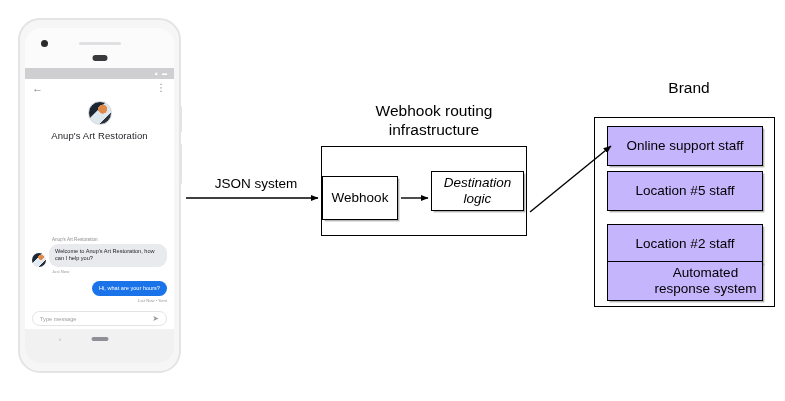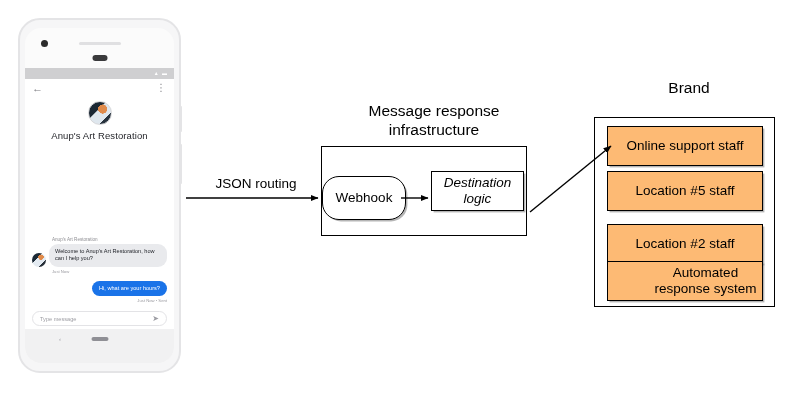--- a/index.html
+++ b/index.html
@@ -307,23 +307,22 @@
     justify-content: center;
     text-align: center;
     font-size: 13.5px;
     line-height: 16px;
     color: #000000;
     box-shadow: 2px 2px 0 -0.6px rgba(120,120,120,0.55);
   }
   .node-webhook {
     left: 322px;
     top: 176px;
-    width: 84px;
+    width: 76px;
     height: 44px;
-    border-radius: 17px;
   }
   .node-destination {
     left: 431px;
     top: 171px;
     width: 93px;
     height: 40px;
     font-style: italic;
   }
 
   
@@ -341,21 +340,21 @@
     border: 1.6px solid #000000;
     box-sizing: border-box;
     background: #ffffff;
   }
   .brand-item {
     position: absolute;
     left: 607px;
     width: 156px;
     height: 40px;
     border: 1.6px solid #000000;
-    background: #fdba74;
+    background: #c4b5fd;
     box-sizing: border-box;
     display: flex;
     align-items: center;
     justify-content: center;
     text-align: center;
     font-size: 13.5px;
     line-height: 16px;
     color: #000000;
     box-shadow: 2px 2px 0 -0.6px rgba(120,120,120,0.55);
   }
@@ -423,29 +422,29 @@
       </div>
     </div>
 
     <div class="nav-bar">
       <div class="nav-back">‹</div>
       <div class="nav-home"></div>
     </div>
   </div>
 </div>
 
-<div class="dg-label infra-title">Message response infrastructure</div>
+<div class="dg-label infra-title">Webhook routing infrastructure</div>
 
 <div class="infra-outer"></div>
 
 <div class="node node-webhook">Webhook</div>
 
 <div class="node node-destination">Destination logic</div>
 
-<div class="edge-label">JSON routing</div>
+<div class="edge-label">JSON system</div>
 
 <div class="dg-label brand-caption">Brand</div>
 
 <div class="brand-outer"></div>
 
 <div class="brand-item bi0">Online support staff</div>
 <div class="brand-item bi1">Location #5 staff</div>
 <div class="brand-item bi2">Location #2 staff</div>
 <div class="brand-item bi3">Automated response system</div>
 

